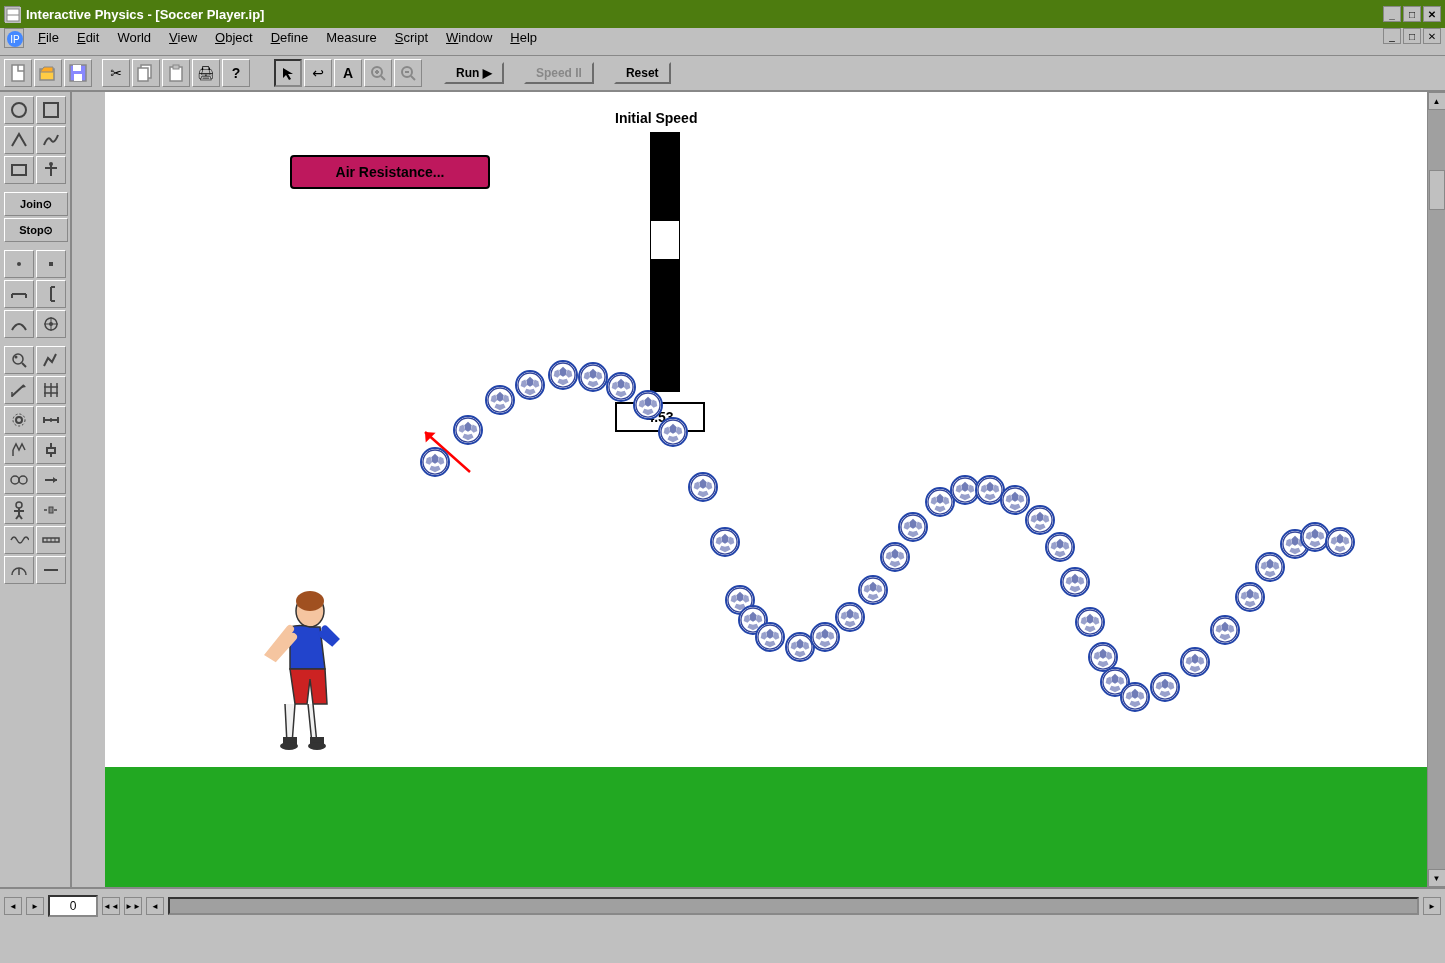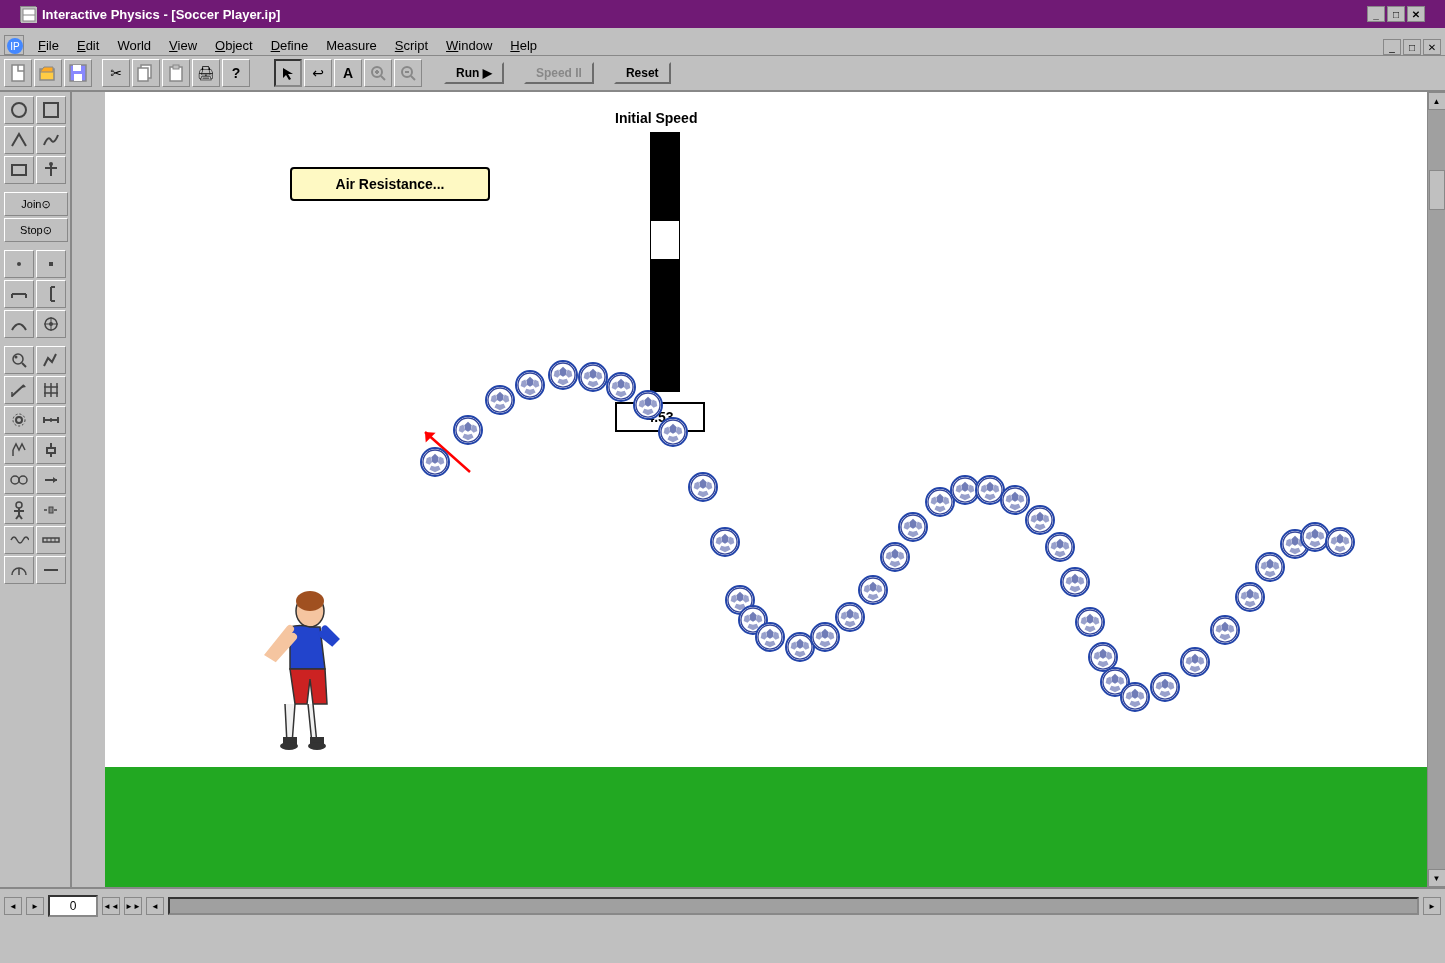--- a/index.html
+++ b/index.html
@@ -1,44 +1,44 @@
 <!DOCTYPE html>
 <html><head>
   <meta charset="utf-8">
   <style>
     * { margin: 0; padding: 0; box-sizing: border-box; }
     body { width: 1445px; height: 963px; background: #c0c0c0; font-family: 'Arial', sans-serif; font-size: 12px; overflow: hidden; }
 
     
     .title-bar {
-      background: #701a75;
+      background: #4d7c0f;
       color: white;
       height: 28px;
       display: flex;
       align-items: center;
       justify-content: space-between;
-      padding: 0 20px;
+      padding: 0 4px;
       font-size: 13px;
       font-weight: bold;
     }
     .title-bar-left { display: flex; align-items: center; gap: 6px; }
     .title-bar-icon { width: 16px; height: 16px; background: #c0c0c0; border: 1px solid #888; }
     .title-bar-buttons { display: flex; gap: 2px; }
     .title-btn {
       width: 18px; height: 16px; background: #c0c0c0; border: 1px solid #888;
       display: flex; align-items: center; justify-content: center; font-size: 10px; cursor: pointer;
       color: black;
     }
 
     
     .menu-bar {
       background: #c0c0c0;
       height: 28px;
       display: flex;
-      align-items: flex-end;
+      align-items: flex-start;
       border-bottom: 1px solid #888;
       padding: 0 4px;
       gap: 2px;
     }
     .menu-bar-icon { width: 20px; height: 20px; background: #c0c0c0; border: 1px solid #888; margin-right: 4px; }
     .menu-item {
       padding: 2px 8px;
       cursor: pointer;
       font-size: 13px;
     }
@@ -78,20 +78,21 @@
 
     
     .left-toolbar {
       width: 72px;
       background: #c0c0c0;
       border-right: 2px solid #888;
       display: flex;
       flex-direction: column;
       padding: 4px;
       gap: 2px;
+      font-weight: bold;
     }
     .lt-row { display: flex; gap: 2px; }
     .lt-btn {
       width: 30px; height: 28px; background: #c0c0c0;
       border: 1px solid #888; border-top-color: #fff; border-left-color: #fff;
       display: flex; align-items: center; justify-content: center;
       cursor: pointer; font-size: 11px; position: relative;
     }
     .lt-separator { height: 4px; }
     .lt-label-btn {
@@ -182,23 +183,23 @@
       background: black; flex: 3;
     }
     .speed-value-box {
       position: absolute; top: 310px; left: 510px;
       width: 90px; height: 30px;
       border: 2px solid black; background: white;
       display: flex; align-items: center; justify-content: center;
       font-size: 14px; font-weight: bold;
     }
     .air-resistance-btn {
-      position: absolute; top: 75px; left: 185px;
+      position: absolute; top: 63px; left: 185px;
       width: 200px; height: 34px;
-      background: #fef9c3; border: 2px solid black; border-radius: 4px;
+      background: #be185d; border: 2px solid black; border-radius: 4px;
       display: flex; align-items: center; justify-content: center;
       font-size: 14px; font-weight: bold; cursor: pointer;
     }
     .distance-label {
       position: absolute; bottom: 95px; left: 320px;
       font-size: 15px; font-weight: bold; color: black;
     }
 
     
     .player-svg {

